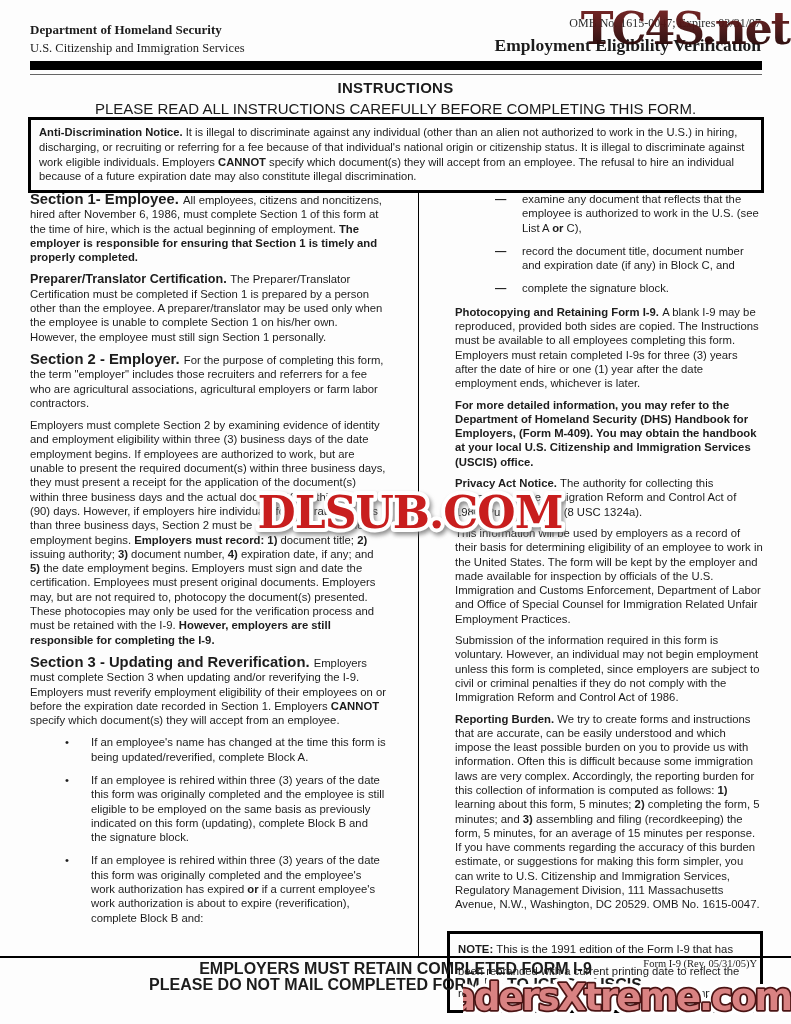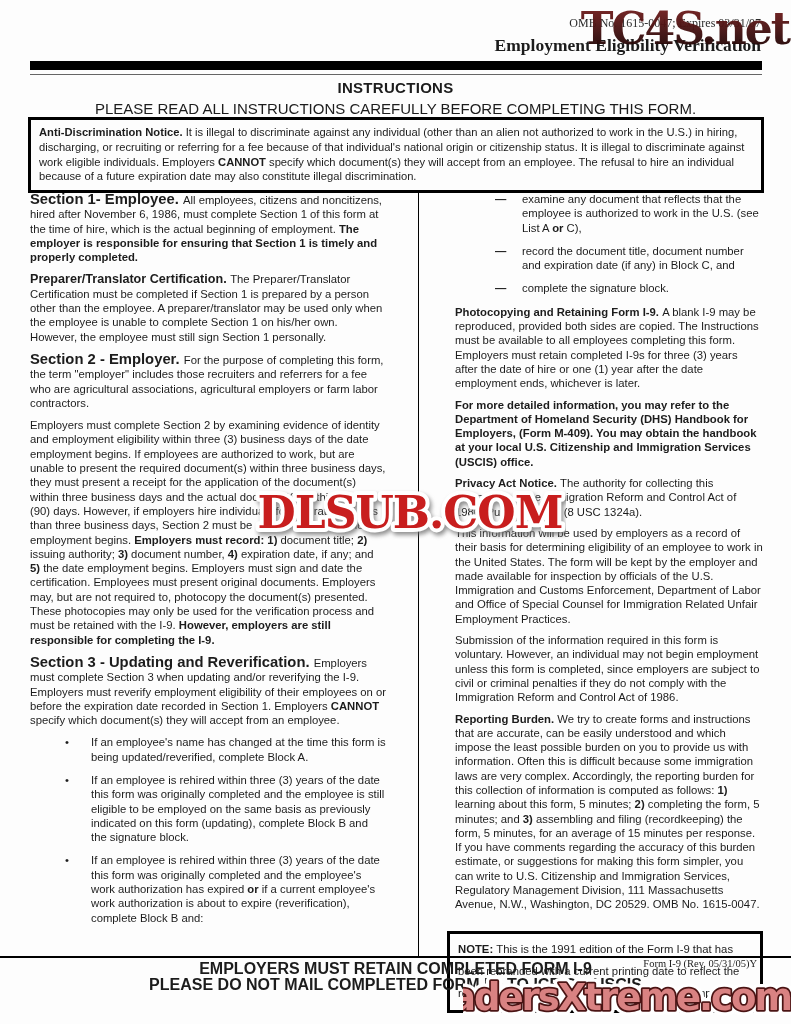--- a/index.html
+++ b/index.html
@@ -49,20 +49,24 @@
   .wm{position:absolute;pointer-events:none;}
   .wm-top{right:-2px;top:0;}
   .wm-mid{left:254px;top:480px;}
   .wm-bot{right:-4px;top:970px;}
 </style>
 </head>
 <body>
 
 <div class="page">
 
+  <div class="hdr-left">
+    <div class="l1">Department of Homeland Security</div>
+    <div class="l2">U.S. Citizenship and Immigration Services</div>
+  </div>
   <div class="hdr-right">
     <div class="omb">OMB No. 1615-0047; Expires 03/31/07</div>
     <div class="title">Employment Eligibility Verification</div>
   </div>
   <div class="bar"></div>
   <div class="bar-thin"></div>
 
   <div class="ins-title">INSTRUCTIONS</div>
   <div class="ins-sub">PLEASE READ ALL INSTRUCTIONS CAREFULLY BEFORE COMPLETING THIS FORM.</div>
 

